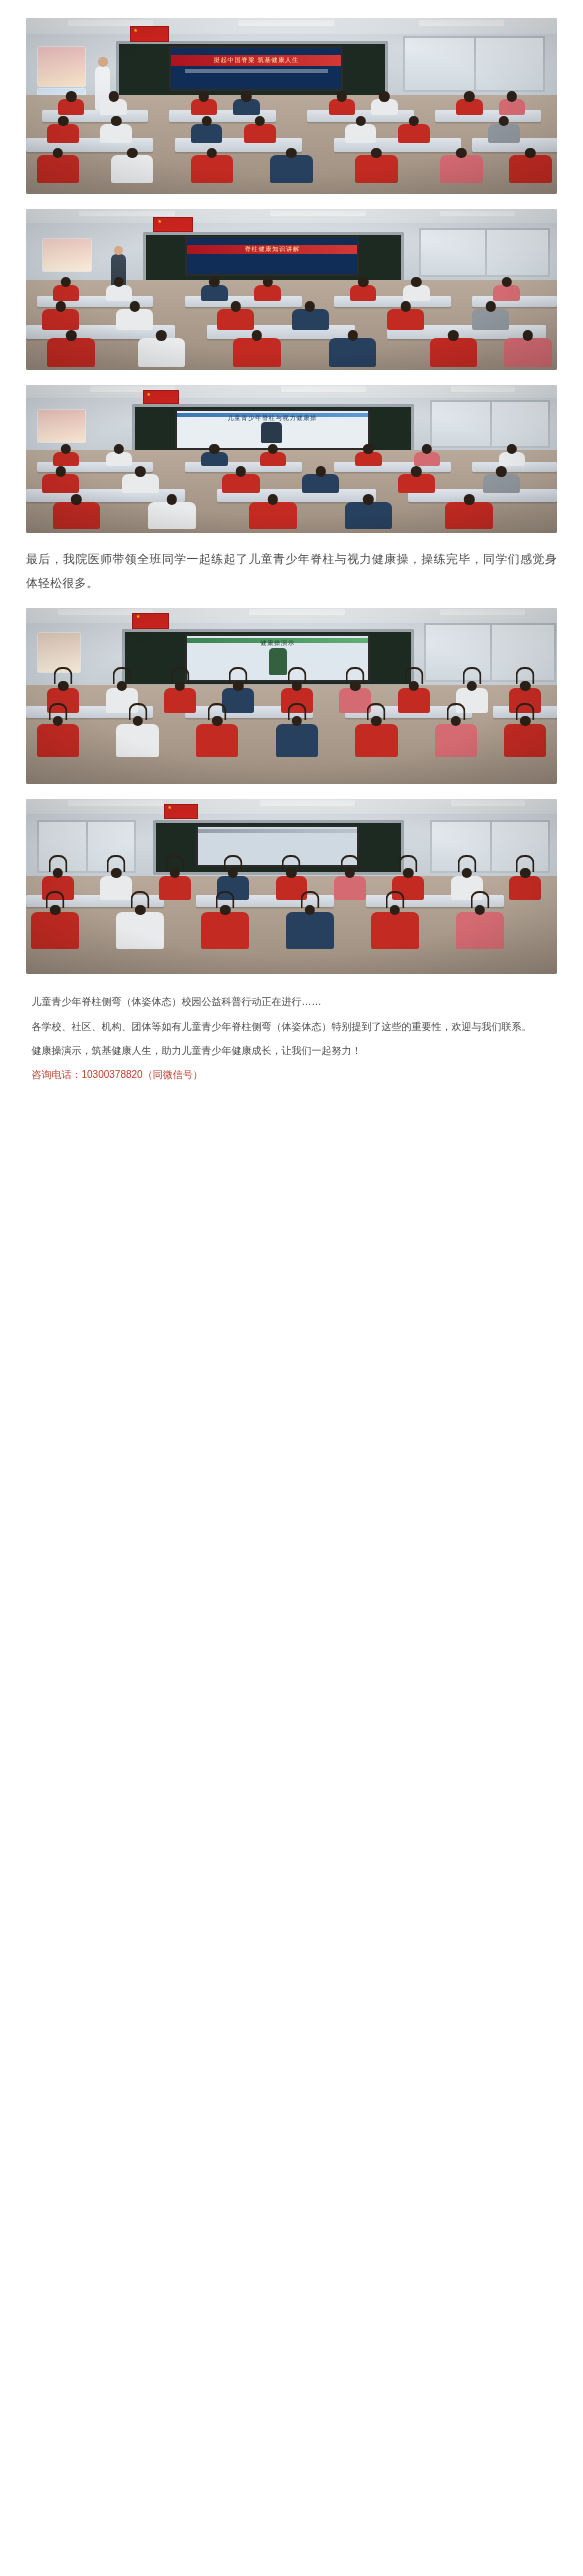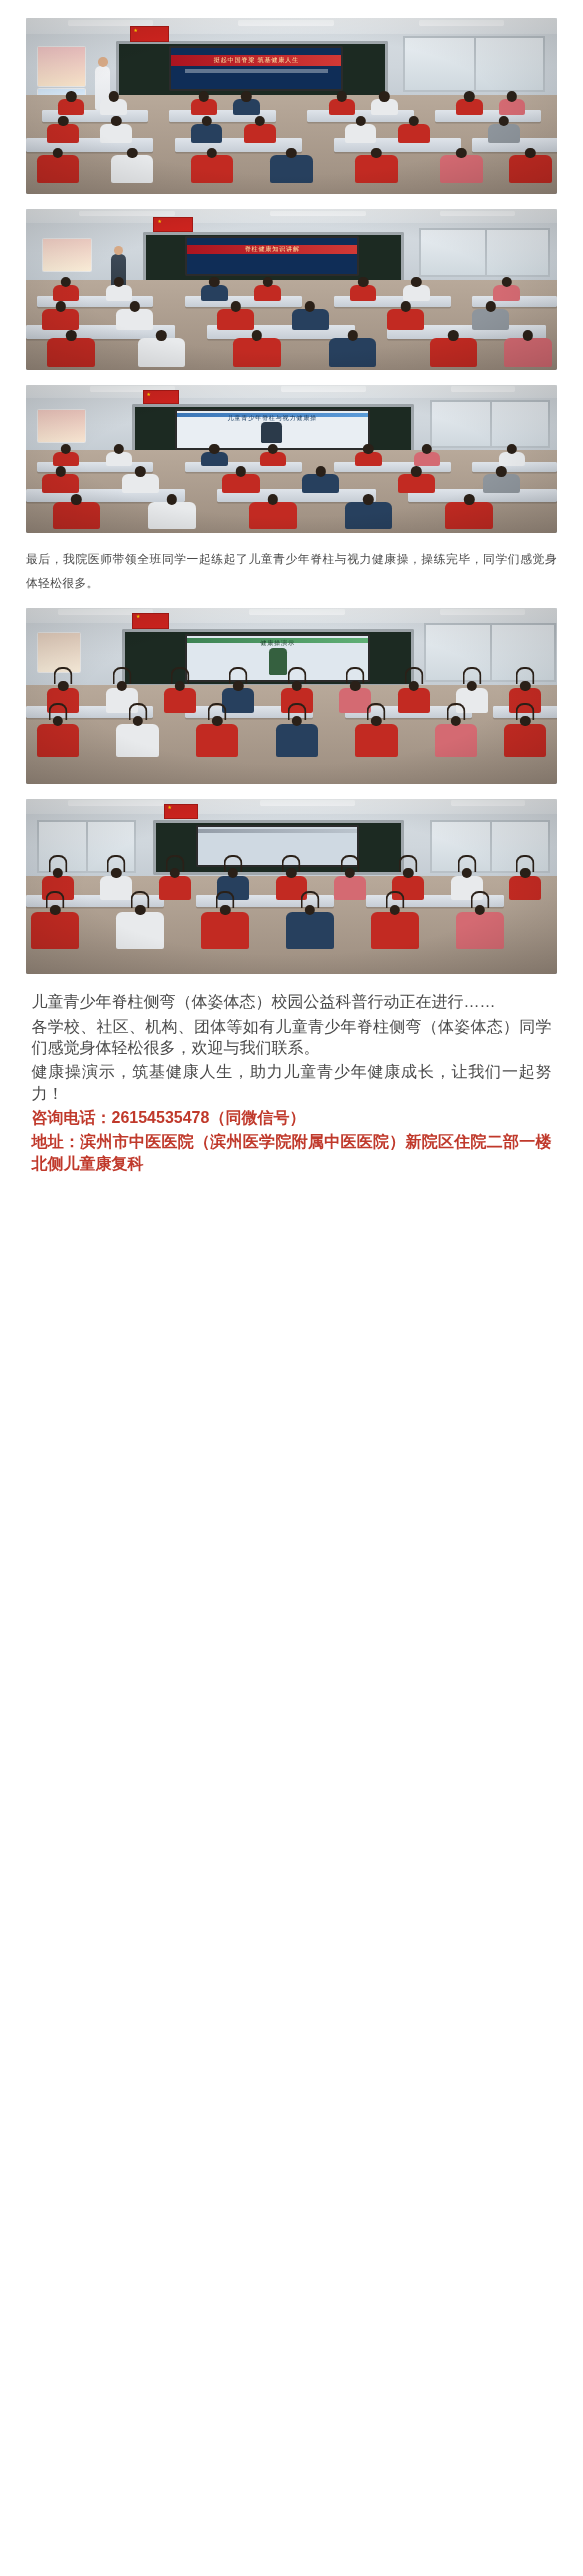--- a/index.html
+++ b/index.html
@@ -148,27 +148,27 @@
     border: 2.8px solid #2a2018; border-bottom: none;
     border-radius: 8.3px 8.3px 0 0;
   }
   .vignette {
     position: absolute; inset: 0;
     background: radial-gradient(ellipse at center, rgba(0,0,0,0) 55%, rgba(0,0,0,.18) 100%);
   }
 
   
   .info {
-    font-size: 16px;
+    font-size: 10px;
     line-height: 21.5px;
     color: #4a4a4a;
     padding: 2.8px 5.5px 0 5.5px;
   }
   .info p { margin: 0 0 2.8px 0; text-align: justify; }
-  .contact-line { color: #c0392b; font-weight: bold; }
+  .contact-line { color: #c0392b; font-weight: normal; }
 </style>
 </head>
 <body>
 
 <div class="page">
 
 
   <div class="photo h1">
     <div class="scene">
       <div class="wall"></div>
@@ -403,24 +403,21 @@
       <div class="kid navy arms" style="left:49%;top:65%;width:9%;height:21%;"></div>
       <div class="kid red arms" style="left:65%;top:65%;width:9%;height:21%;"></div>
       <div class="kid pink arms" style="left:81%;top:65%;width:9%;height:21%;"></div>
       <div class="vignette"></div>
     </div>
   </div>
 
 
   <div class="info">
     <p>儿童青少年脊柱侧弯（体姿体态）校园公益科普行动正在进行……</p>
-    <p>各学校、社区、机构、团体等如有儿童青少年脊柱侧弯（体姿体态）同学们感觉身体轻松很多，欢迎与我们联系。</p>
+    <p>各学校、社区、机构、团体等如有儿童青少年脊柱侧弯（体姿体态）特别提到了这些的重要性，欢迎与我们联系。</p>
     <p>健康操演示，筑基健康人生，助力儿童青少年健康成长，让我们一起努力！</p>
     <p>
-      <span class="contact-line">咨询电话：</span><span class="contact-line">26154535478（同微信号）</span>
+      <span class="contact-line">咨询电话：</span><span class="contact-line">10300378820（同微信号）</span>
     </p>
-    <p>
-      <span class="contact-line">地址：</span><span class="contact-line">滨州市中医医院（滨州医学院附属中医医院）新院区住院二部一楼北侧儿童康复科</span>
-    </p>
   </div>
 
 </div>
 
 
 </body></html>

